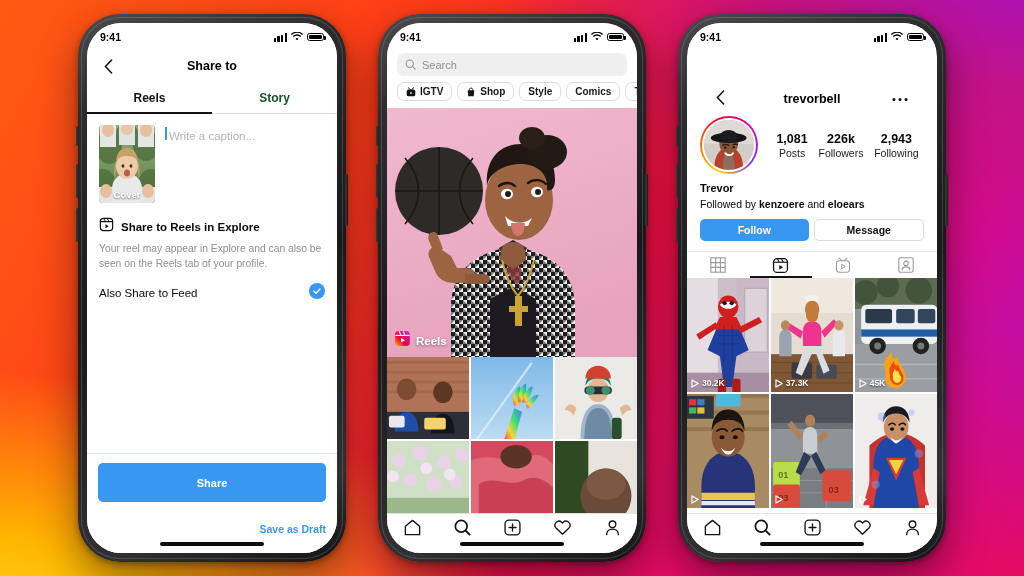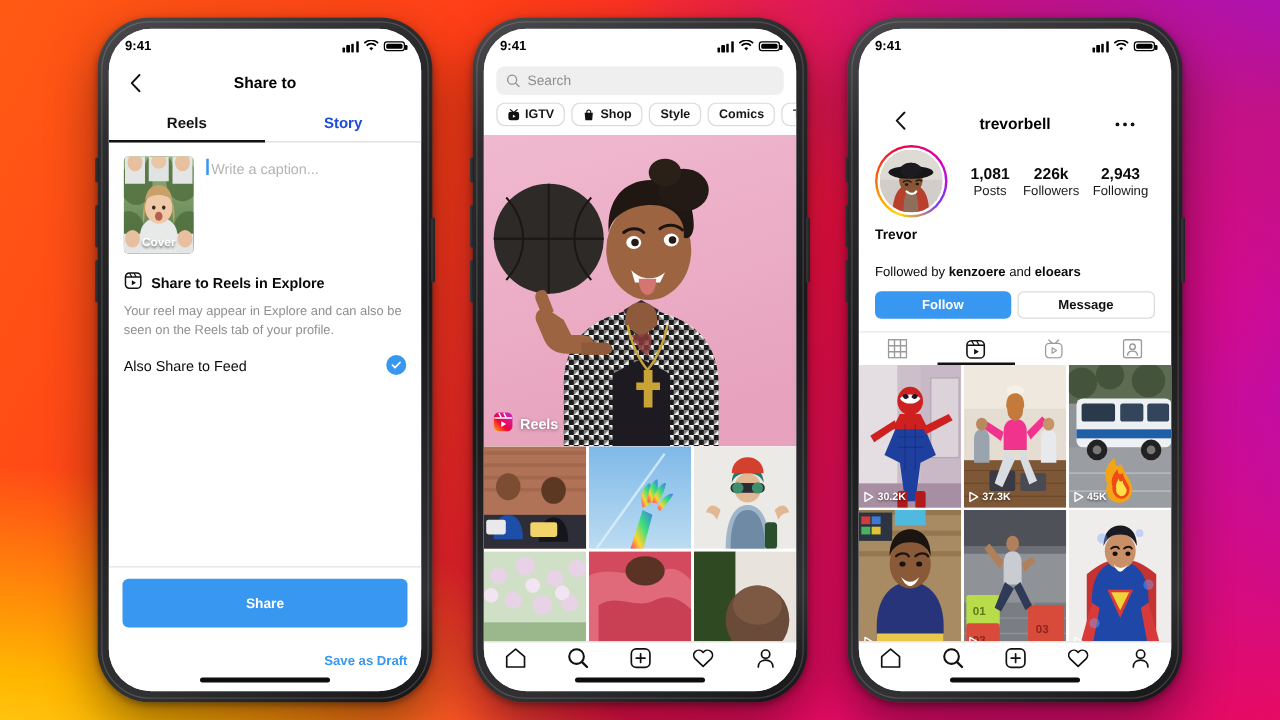--- a/index.html
+++ b/index.html
@@ -73,21 +73,21 @@
     width:104px; height:4.5px; border-radius:3px; background:#0d0d0d; z-index:45;
   }
 
   
   .p1 .navbar{
     height:34px; display:flex; align-items:center; padding:0 12px; position:relative; background:#fff;
   }
   .p1 .nav-title{ position:absolute; left:0; right:0; text-align:center; font-size:12.5px; font-weight:700; color:#000; }
   .p1 .back{ position:relative; z-index:2; width:18px; height:18px; display:flex; align-items:center; justify-content:center; }
   .tabs{ display:flex; background:#fff; border-bottom:1px solid #dcdcdc; }
-  .tab{ flex:1; text-align:center; padding:8px 0 8px; font-size:12px; color:#1d4ed8; font-weight:600; position:relative; }
+  .tab{ flex:1; text-align:center; padding:8px 0 8px; font-size:12px; color:#14532d; font-weight:600; position:relative; }
   .tab.active{ color:#131313; font-weight:700; }
   .tab.active::after{ content:""; position:absolute; left:0; right:0; bottom:-1px; height:1.8px; background:#131313; }
 
   .caption-row{ display:flex; padding:11px 12px 0; gap:10px; }
   .cover{
     width:56px; height:78px; border-radius:4px; overflow:hidden; position:relative; flex:none;
     background:#bcd3a8;
   }
   .cover .cov-label{ position:absolute; bottom:3px; left:0; right:0; text-align:center; color:#fff; font-size:9.5px; font-weight:700; text-shadow:0 1px 2px rgba(0,0,0,.5); }
   .cap-input{ flex:1; padding-top:1px; position:relative; }
@@ -144,21 +144,21 @@
   .avatar-ring{
     width:58px; height:58px; border-radius:50%; flex:none; padding:2.3px;
     background:conic-gradient(from 200deg,#ffd600,#ff7a00 18%,#f5003b 38%,#d300c5 62%,#7638fa 80%,#ffd600 100%);
   }
   .avatar{ width:100%; height:100%; border-radius:50%; overflow:hidden; border:2px solid #fff; position:relative; background:#cfcfcf; }
   .stats{ display:flex; flex:1; justify-content:space-around; text-align:center; }
   .stat .n{ font-size:12.5px; font-weight:700; color:#0a0a0a; }
   .stat .l{ font-size:10.5px; color:#1a1a1a; margin-top:1px; }
   .bio{ padding:8px 13px 0; }
   .bio .name{ font-size:11px; font-weight:700; color:#0a0a0a; }
-  .bio .fby{ font-size:10.5px; color:#0a0a0a; margin-top:18px; }
+  .bio .fby{ font-size:10.5px; color:#0a0a0a; margin-top:4px; }
   .bio .fby b{ font-weight:700; }
   .actions{ display:flex; gap:5px; padding:9px 13px 0; }
   .act{ height:22px; border-radius:5px; display:flex; align-items:center; justify-content:center; font-size:10.5px; font-weight:700; }
   .act.primary{ flex:1; background:#3897f0; color:#fff; }
   .act.ghost{ flex:1; background:#fff; border:1px solid #dbdbdb; color:#111; }
   .act.caret{ width:23px; background:#fff; border:1px solid #dbdbdb; }
   .ptabs{ display:flex; margin-top:10px; border-top:1px solid #e6e6e6; }
   .ptab{ flex:1; display:flex; align-items:center; justify-content:center; height:26px; position:relative; }
   .ptab.active::after{ content:""; position:absolute; left:0; right:0; bottom:0; height:1.6px; background:#121212; }
   .rgrid{ display:grid; grid-template-columns:repeat(3,1fr); gap:1.5px; background:#fff; }

